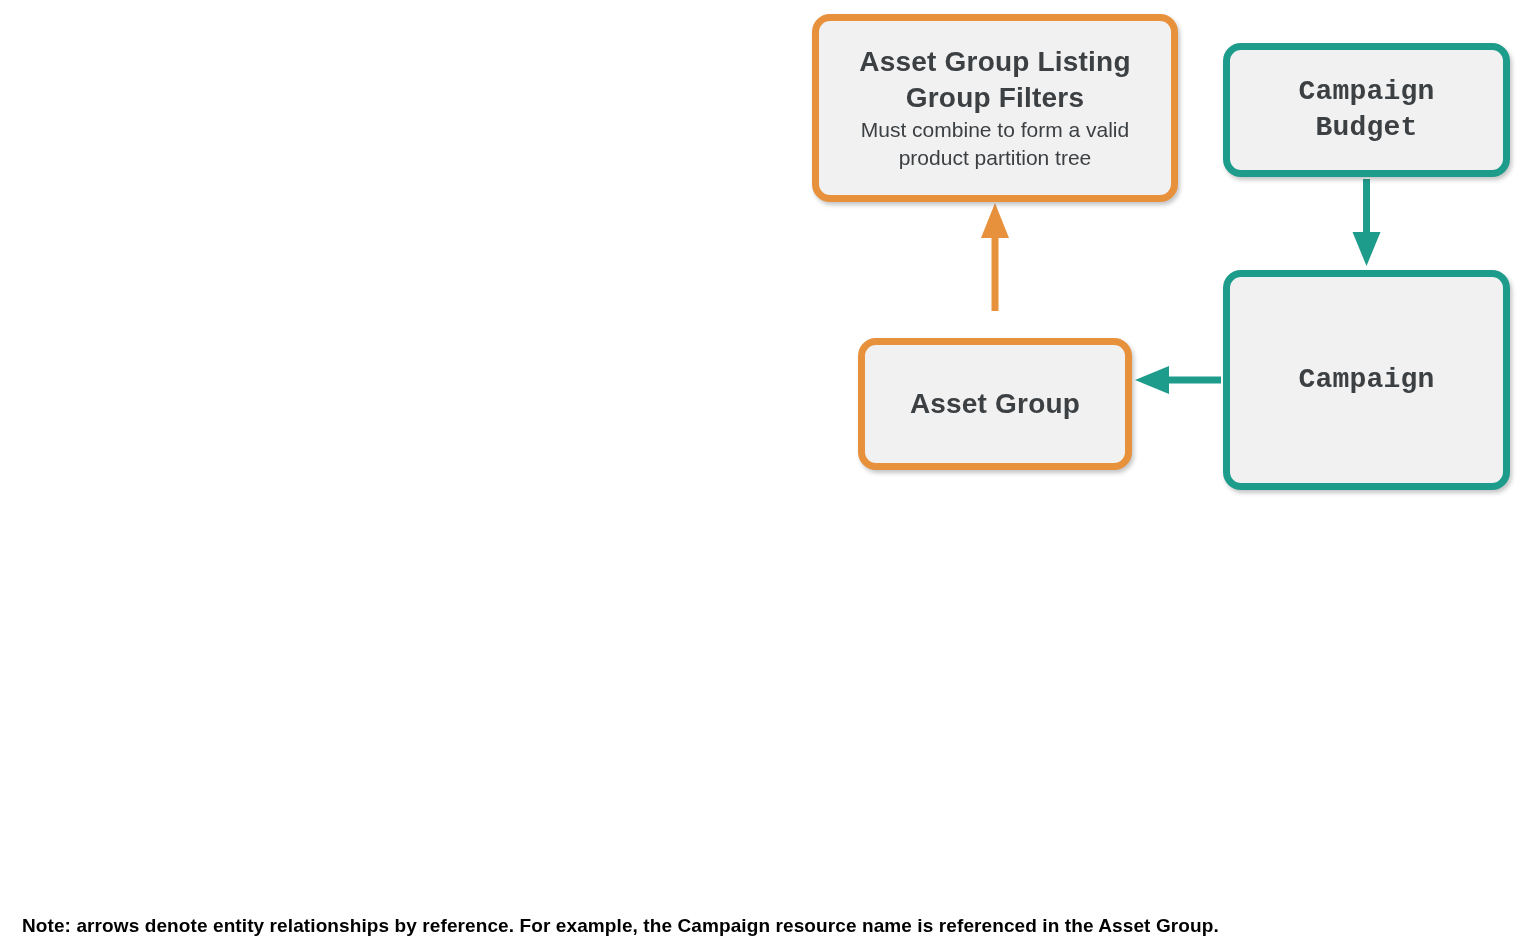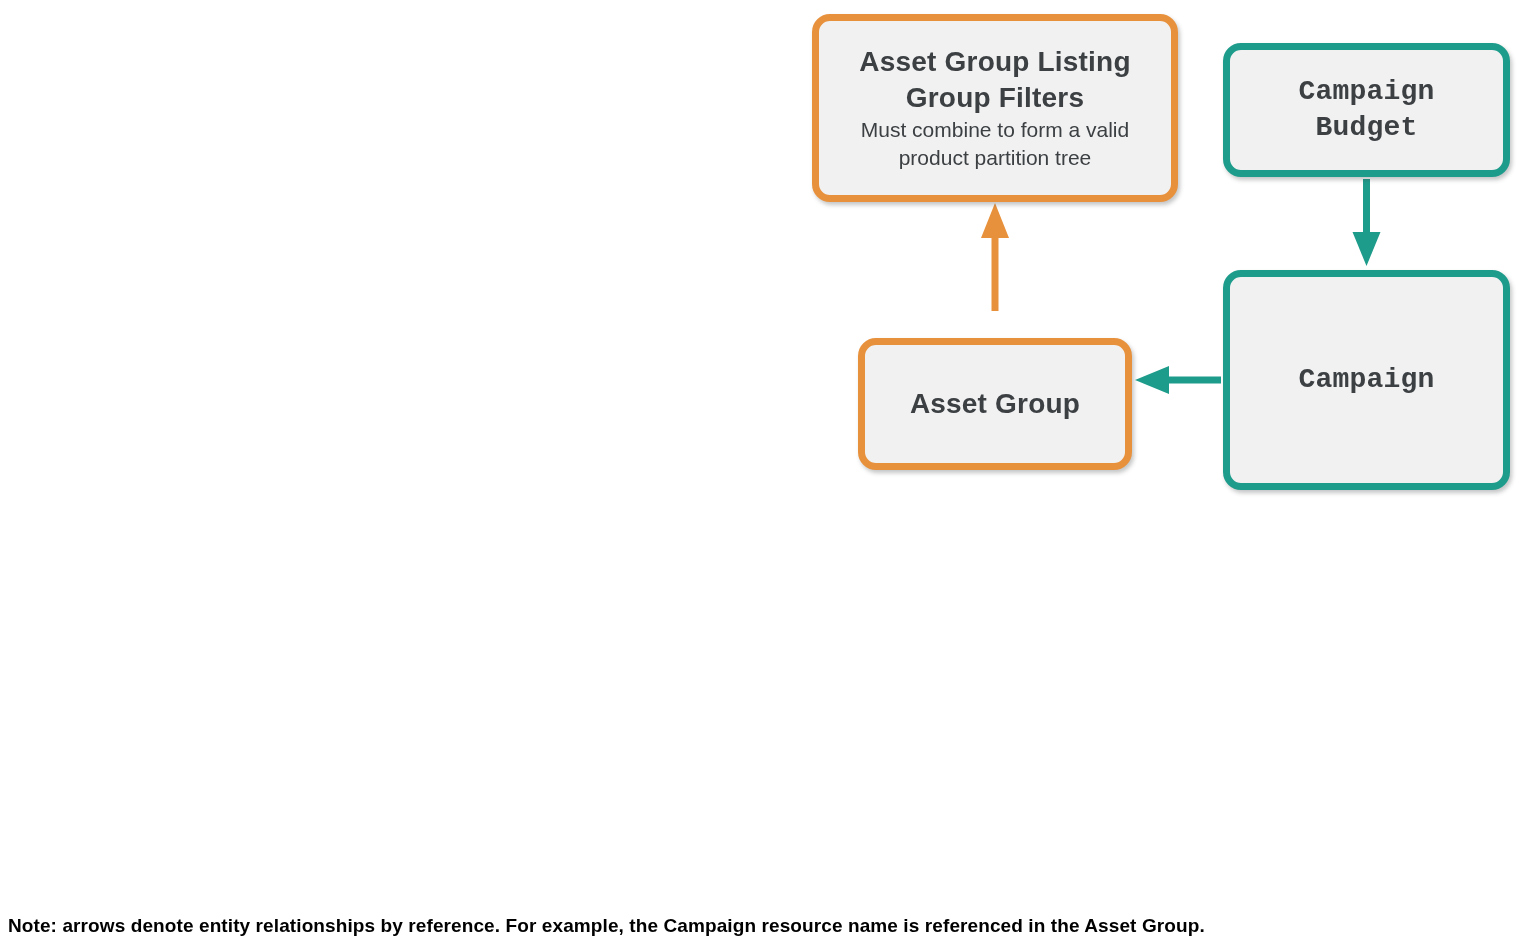--- a/index.html
+++ b/index.html
@@ -61,21 +61,21 @@
     position: absolute;
     inset: 0;
     width: 1538px;
     height: 948px;
     z-index: 1;
     pointer-events: none;
   }
 
   .note {
     position: absolute;
-    left: 8px;
+    left: 22px;
     top: 915px;
     font-size: 19px;
     font-weight: bold;
     color: var(--color-note-text, #000);
     white-space: nowrap;
     letter-spacing: 0.1px;
   }
 </style>
 </head>
 <body>

